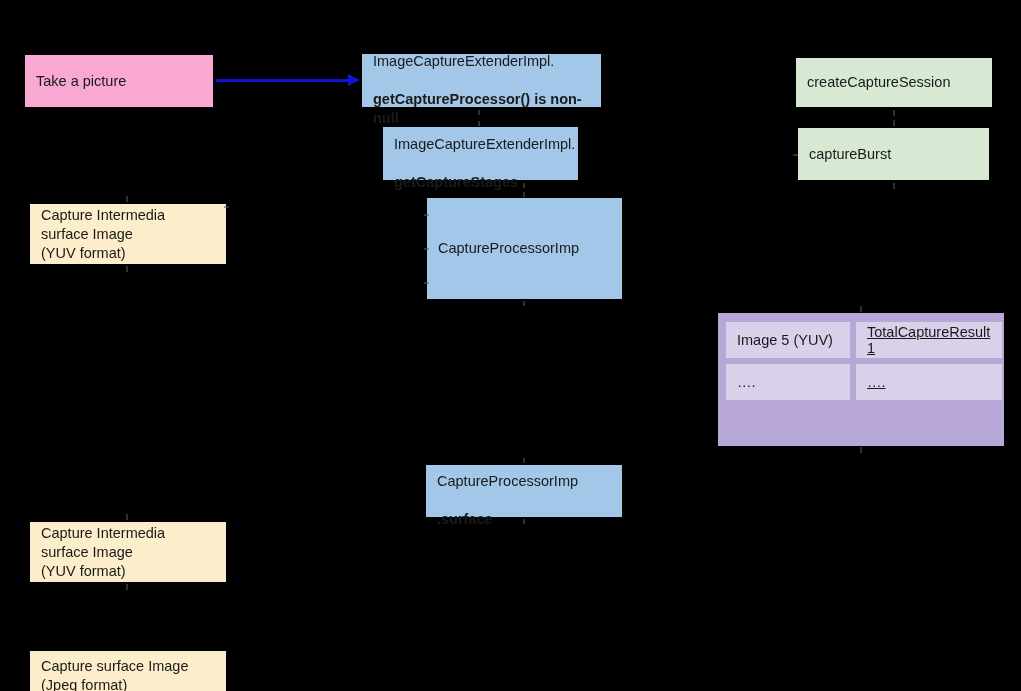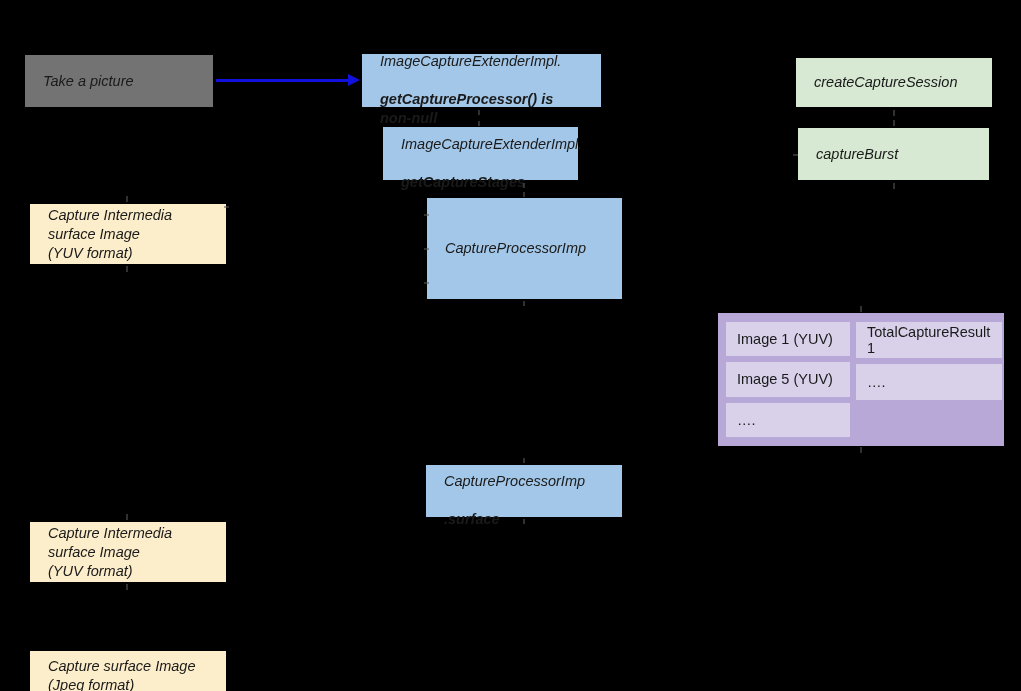--- a/index.html
+++ b/index.html
@@ -22,24 +22,23 @@
     box-sizing: border-box;
     display: flex;
     flex-direction: column;
     justify-content: center;
     color: #1a1a1a;
     font-size: 14.5px;
     line-height: 19px;
     white-space: pre-line;
   }
   .node .pad {
-    padding: 0 18px;
-    font-style: italic;
+    padding: 0 11px;
   }
-  .amber  { background: #737373; }
+  .amber  { background: #f9a8d4; }
   .cream  { background: #fdeecb; }
   .blue   { background: #a3c7e8; }
   .green  { background: #d7e8d3; }
   .line2  { font-weight: bold; }
 
   
   .arrow-line {
     position: absolute;
     background: #1111dd;
     height: 3px;
@@ -70,21 +69,21 @@
   .cell {
     box-sizing: border-box;
     background: #d9d0ea;
     display: flex;
     align-items: center;
     padding: 0 11px;
     font-size: 14.5px;
     color: #1a1a1a;
   }
   .col-a .cell { width: 124px; height: 36px; }
-  .col-b .cell { width: 146px; height: 36px; }
+  .col-b .cell { width: 146px; height: 36px; text-decoration: underline; }
 
   .tick {
     position: absolute;
     background: rgba(90,90,90,0.55);
   }
 </style>
 </head>
 <body>
 
 <div id="canvas">
@@ -141,21 +140,20 @@
   <div class="node green" style="left:798px; top:128px; width:191px; height:52px;">
     <div class="pad">captureBurst</div>
   </div>
 
   <div class="node green" style="left:796px; top:58px; width:196px; height:49px;">
     <div class="pad">createCaptureSession</div>
   </div>
 
   <div class="table-group" style="left:718px; top:313px; width:286px; height:133px;">
     <div class="table-col col-a">
-      <div class="cell">Image 1 (YUV)</div>
       <div class="cell">Image 5 (YUV)</div>
       <div class="cell">….</div>
     </div>
     <div class="table-col col-b">
       <div class="cell">TotalCaptureResult 1</div>
       <div class="cell">….</div>
     </div>
   </div>
 
   <div class="tick" style="left:478px; top:110px; width:2px; height:5px;"></div>

